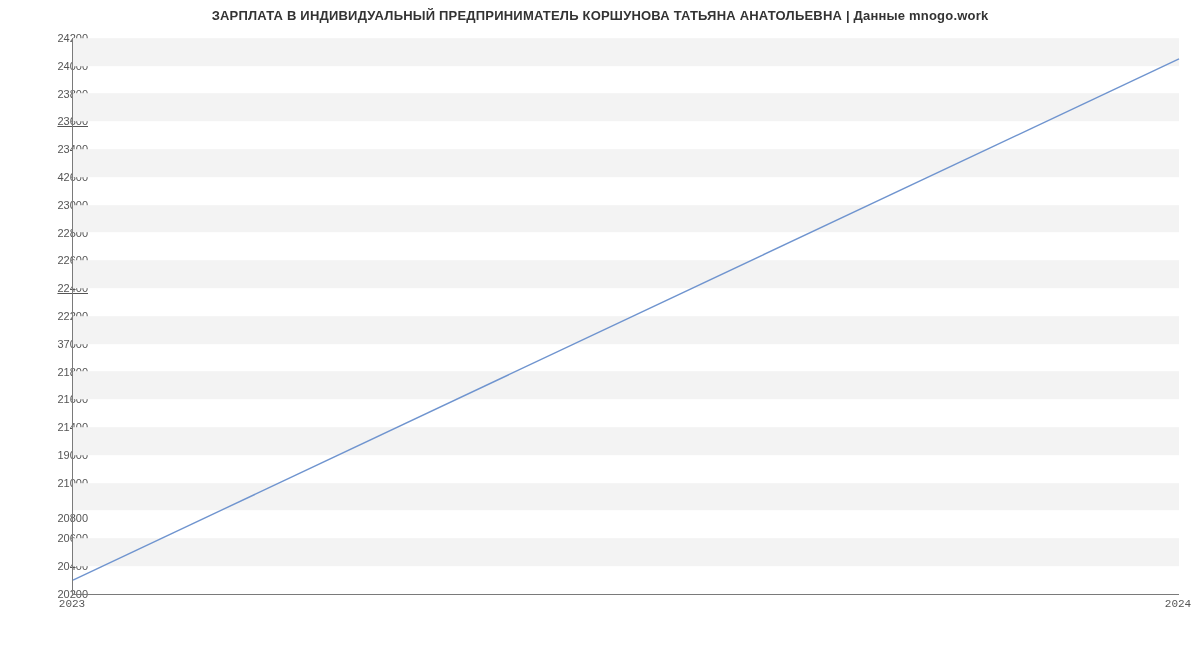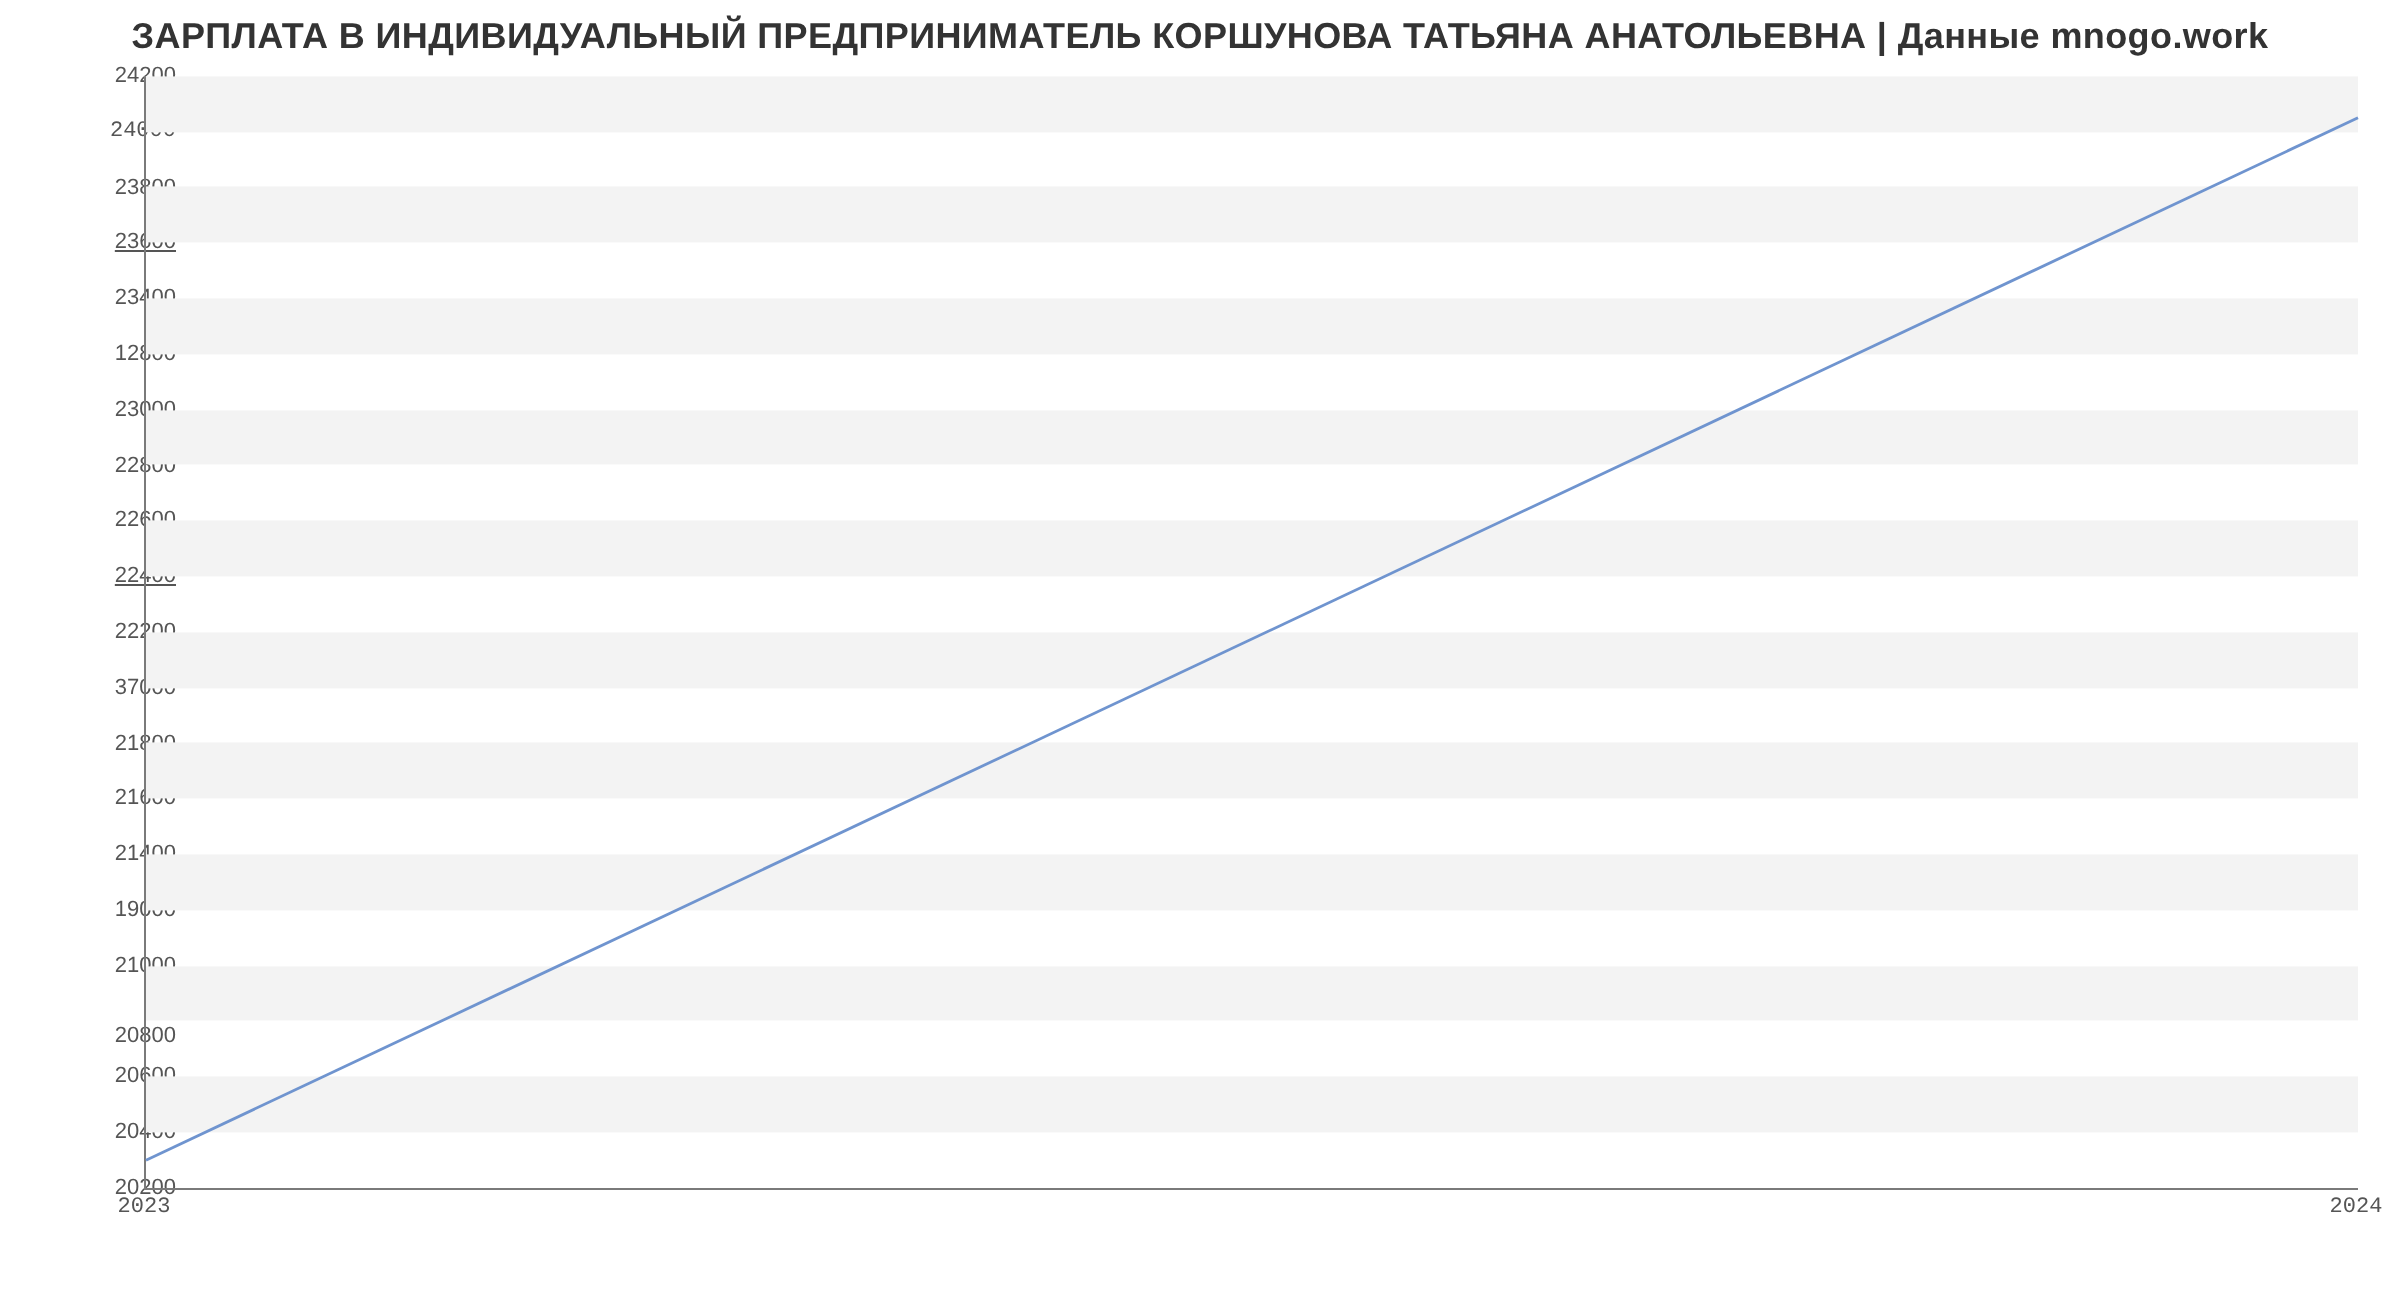--- a/index.html
+++ b/index.html
@@ -15,21 +15,21 @@
     position: relative;
     width: 1200px;
     height: 650px;
   }
   .title {
     position: absolute;
     top: 8px;
     left: 0;
     right: 0;
     text-align: center;
-    font-size: 18px;
+    font-size: 13px;
     font-weight: 600;
     color: #333;
     letter-spacing: 0.2px;
   }
   .plot {
     position: absolute;
     left: 72px;
     top: 38px;
     width: 1106px;   
     height: 556px;   
@@ -90,25 +90,25 @@
       <div class="y-tick" style="top: 455px;">19000</div>
       <div class="y-tick" style="top: 427.2px;">21400</div>
       <div class="y-tick" style="top: 399.4px;">21600</div>
       <div class="y-tick" style="top: 371.6px;">21800</div>
       <div class="y-tick" style="top: 343.8px;">37000</div>
       <div class="y-tick" style="top: 316px;">22200</div>
       <div class="y-tick" style="top: 288.2px; text-decoration: underline;">22400</div>
       <div class="y-tick" style="top: 260.4px;">22600</div>
       <div class="y-tick" style="top: 232.6px;">22800</div>
       <div class="y-tick" style="top: 204.8px;">23000</div>
-      <div class="y-tick" style="top: 177px;">12800</div>
+      <div class="y-tick" style="top: 177px;">42600</div>
       <div class="y-tick" style="top: 149.2px;">23400</div>
       <div class="y-tick" style="top: 121.4px; text-decoration: underline;">23600</div>
       <div class="y-tick" style="top: 93.6px;">23800</div>
-      <div class="y-tick" style="top: 65.8px; font-family: Liberation Mono, monospace;">24000</div>
+      <div class="y-tick" style="top: 65.8px;">24000</div>
       <div class="y-tick" style="top: 38px;">24200</div>
     </div>
 
   <div id="x-ticks">
       <div class="x-tick" style="left: 72px;">2023</div>
       <div class="x-tick" style="left: 1178px;">2024</div>
     </div>
 
   <div class="plot">
     <div id="grid">

